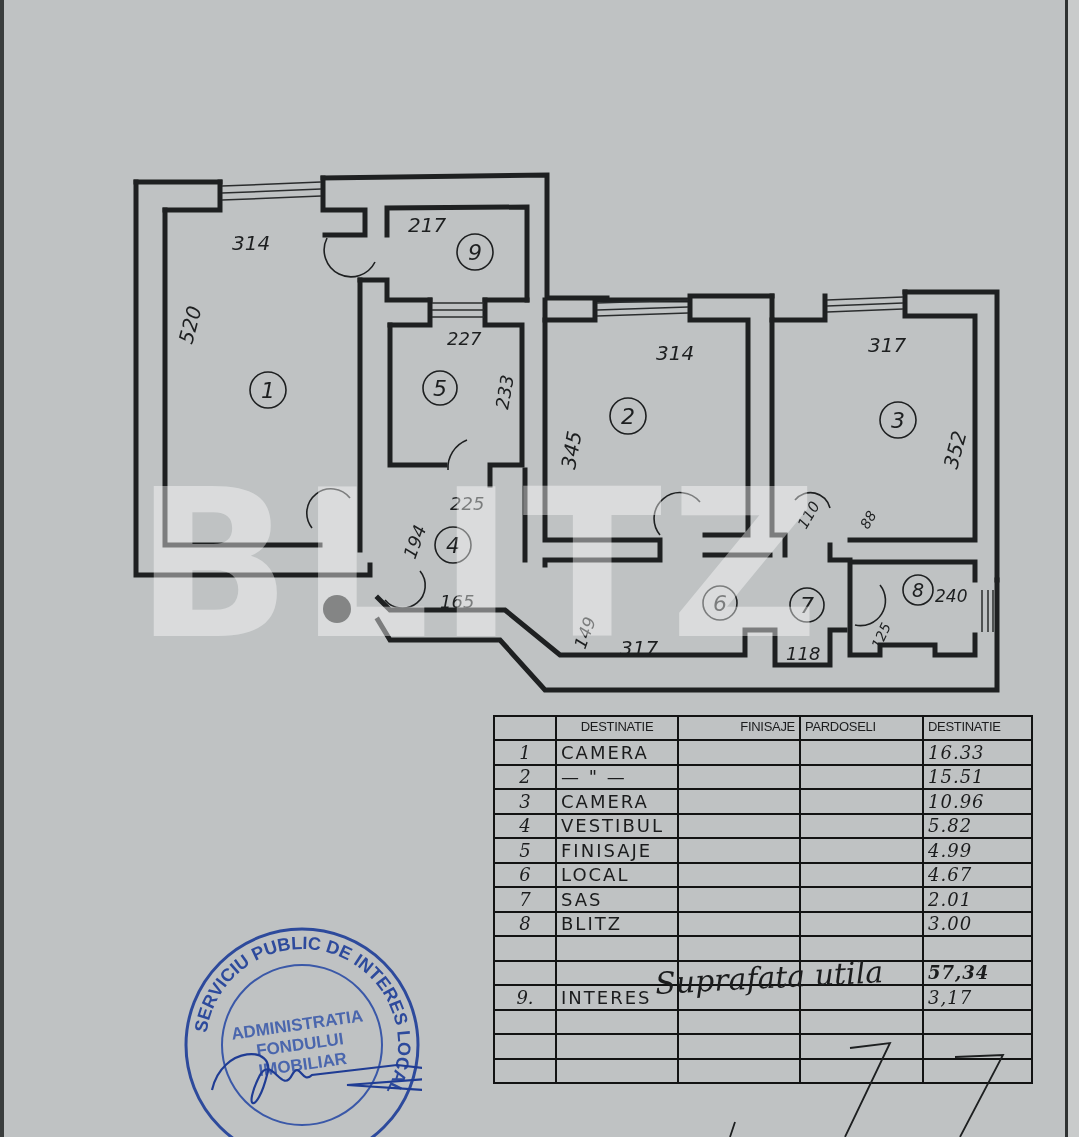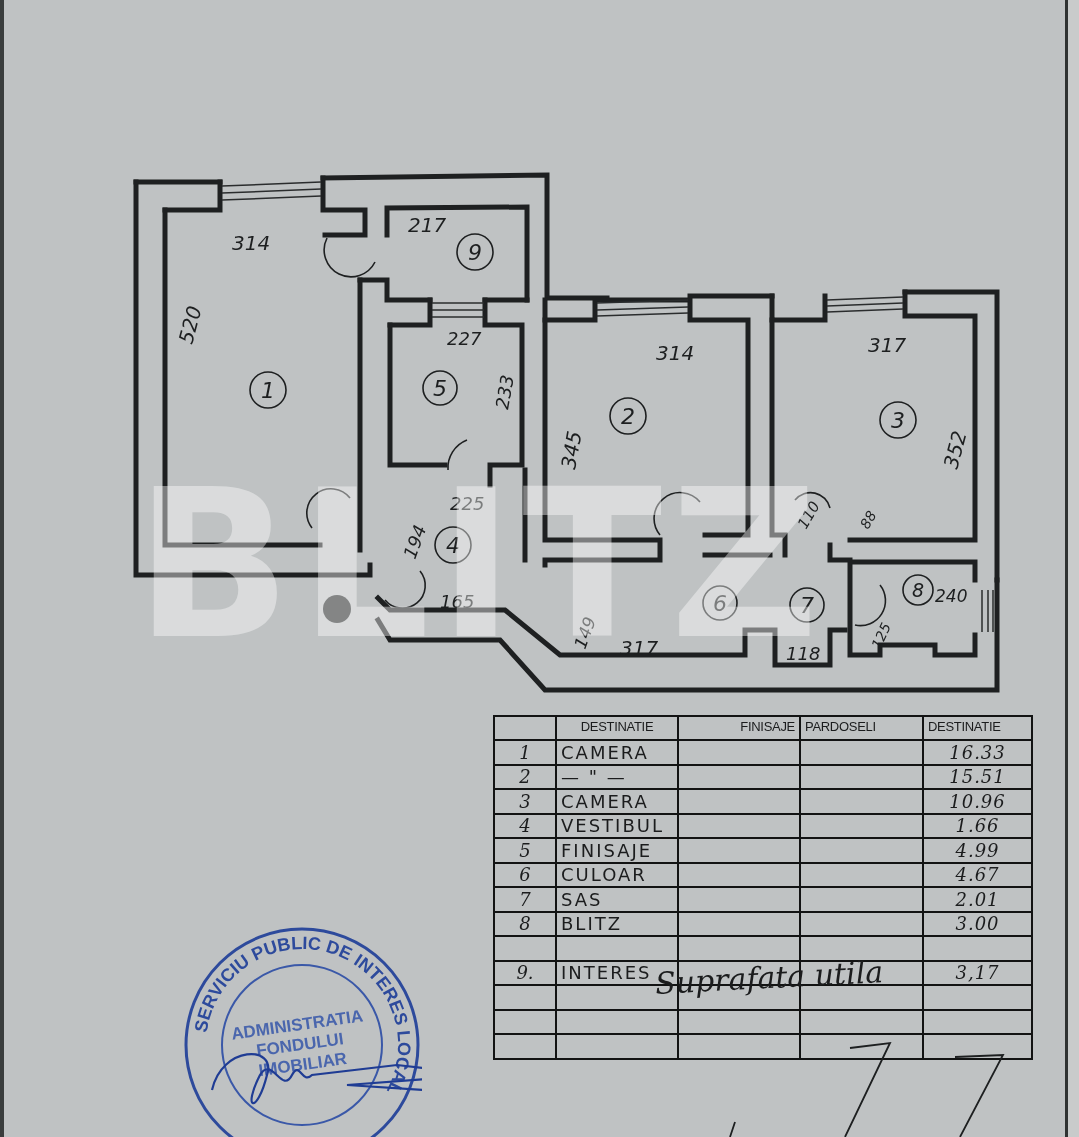--- a/index.html
+++ b/index.html
@@ -27,21 +27,21 @@
   }
   table.legend td {
     border:2px solid #121313; height:22.5px; padding:0 4px; white-space:nowrap; overflow:visible;
     color:#1b1c1d; font-size:18px;
   }
   table.legend tr.hdr td { font-size:13px; font-weight:normal; letter-spacing:-0.3px; padding:2px 4px 0 4px; vertical-align:top; height:20px; }
   .c-nr { width:52px; font-family:"DejaVu Serif", serif; font-style:italic; text-align:center; }
   .c-dest { width:112px; font-family:"DejaVu Sans", sans-serif; letter-spacing:2px; }
   .c-fin { width:112px; }
   .c-pard { width:113px; }
-  .c-sup { text-align:center; font-family:"DejaVu Serif", serif; font-style:italic; letter-spacing:1px; }
+  .c-sup { text-align:left; font-family:"DejaVu Serif", serif; font-style:italic; letter-spacing:1px; }
   .total-label { position:absolute; left:655px; top:960px; font-family:"DejaVu Serif", serif; font-style:italic; font-size:30px; color:#1b1c1d; transform:rotate(-3deg); }
   .total-val { font-weight:bold; font-size:24px; }
   svg.stamp-ring { position:absolute; left:182px; top:925px; }
 </style>
 </head>
 <body>
 
 <div class="page-edge-left"></div>
 <div class="page-edge-right"></div>
 <div class="page-right-strip"></div>
@@ -181,32 +181,32 @@
         <td class="c-dest">CAMERA</td>
         <td></td>
         <td></td>
         <td class="c-sup">10.96</td>
       </tr>
   <tr>
         <td class="c-nr">4</td>
         <td class="c-dest">VESTIBUL</td>
         <td></td>
         <td></td>
-        <td class="c-sup">1.66</td>
+        <td class="c-sup">5.82</td>
       </tr>
   <tr>
         <td class="c-nr">5</td>
         <td class="c-dest">FINISAJE</td>
         <td></td>
         <td></td>
         <td class="c-sup">4.99</td>
       </tr>
   <tr>
         <td class="c-nr">6</td>
-        <td class="c-dest">CULOAR</td>
+        <td class="c-dest">LOCAL</td>
         <td></td>
         <td></td>
         <td class="c-sup">4.67</td>
       </tr>
   <tr>
         <td class="c-nr">7</td>
         <td class="c-dest">SAS</td>
         <td></td>
         <td></td>
         <td class="c-sup">2.01</td>
@@ -217,20 +217,27 @@
         <td></td>
         <td></td>
         <td class="c-sup">3.00</td>
       </tr>
   <tr>
         <td class="c-nr"></td>
         <td class="c-dest"></td>
         <td></td>
         <td></td>
         <td class="c-sup"></td>
+      </tr>
+  <tr>
+        <td class="c-nr"></td>
+        <td class="c-dest"></td>
+        <td></td>
+        <td></td>
+        <td class="c-sup total-val">57,34</td>
       </tr>
   <tr>
         <td class="c-nr">9.</td>
         <td class="c-dest">INTERES</td>
         <td></td>
         <td></td>
         <td class="c-sup">3,17</td>
       </tr>
   <tr>
         <td class="c-nr"></td>

